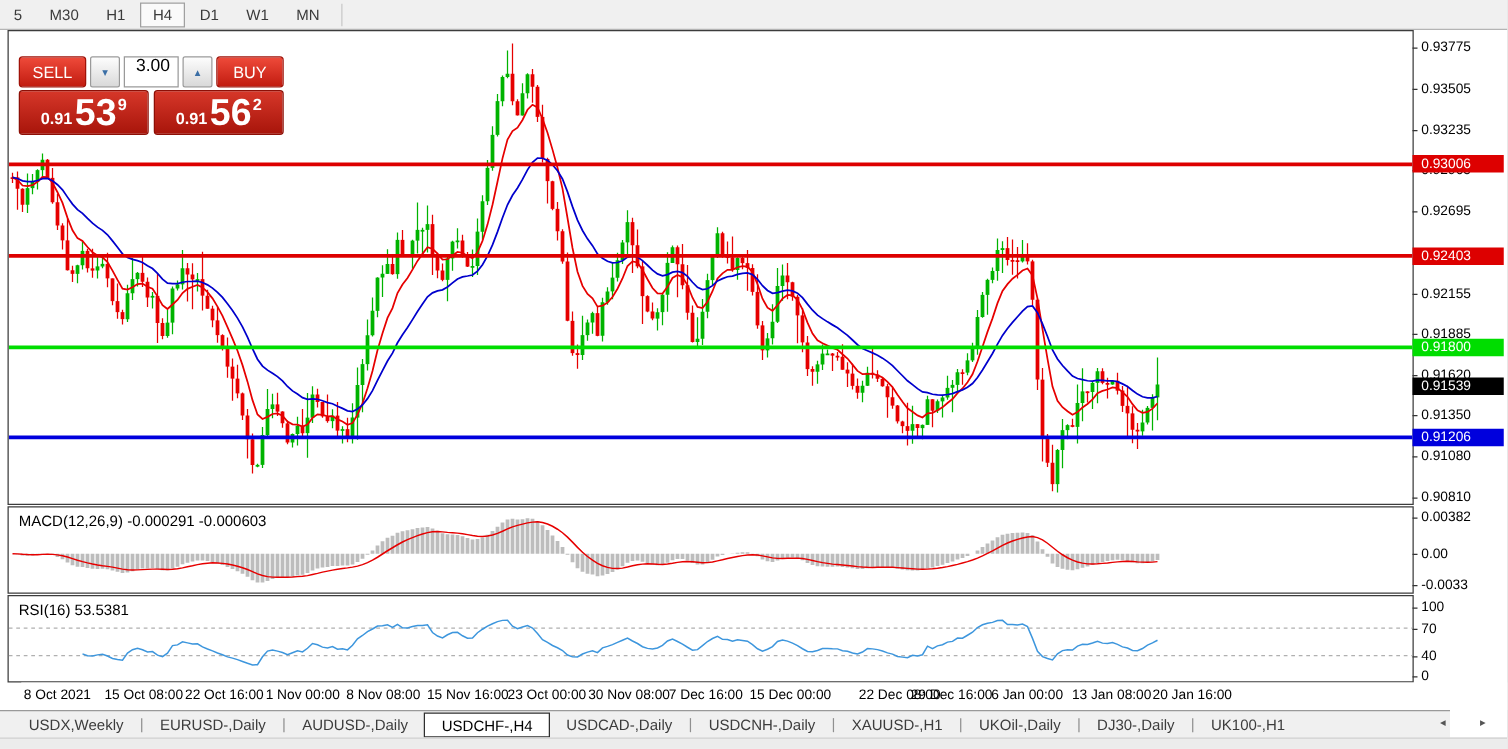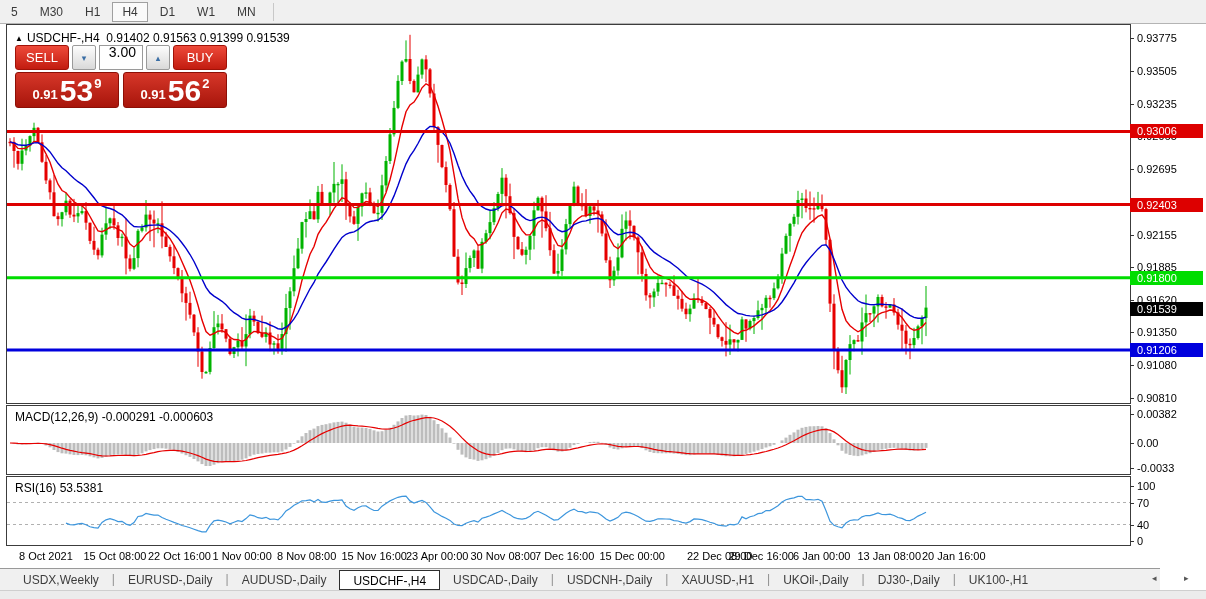--- a/index.html
+++ b/index.html
@@ -534,23 +534,20 @@
           <line x1="919" y1="261.0" x2="919" y2="311.1" stroke="#00b300" stroke-width="1"></line>
           <rect x="917.5" y="282.6" width="3" height="10.3" fill="#00b300"></rect>
           <polyline points="3.0,116.9 7.0,118.9 11.0,123.4 15.0,123.8 19.0,123.1 23.0,120.4 27.0,116.5 31.0,116.7 35.0,121.2 39.0,128.8 43.0,137.3 47.0,149.3 51.0,159.2 55.0,165.5 59.0,167.7 63.0,172.6 67.0,176.8 71.0,179.3 75.0,180.8 79.0,184.6 83.0,191.5 87.0,198.9 91.0,205.9 95.0,206.7 99.0,204.8 103.0,202.3 107.0,201.9 111.0,204.4 115.0,206.0 119.0,212.1 123.0,219.1 127.0,222.2 131.0,218.6 135.0,215.0 139.0,209.4 143.0,206.1 147.0,204.4 151.0,203.0 155.0,204.9 159.0,208.7 163.0,213.7 167.0,220.3 171.0,227.7 175.0,236.7 179.0,245.9 183.0,255.6 187.0,267.1 191.0,280.3 195.0,295.1 199.0,306.6 203.0,310.2 207.0,308.5 211.0,306.2 215.0,305.8 219.0,307.5 223.0,312.3 227.0,314.5 231.0,314.7 235.0,316.3 239.0,314.7 243.0,309.3 247.0,306.5 251.0,306.8 255.0,308.0 259.0,307.9 263.0,310.5 267.0,312.2 271.0,314.8 275.0,313.5 279.0,306.7 283.0,297.7 287.0,285.6 291.0,271.8 295.0,255.2 299.0,241.6 303.0,229.3 307.0,221.5 311.0,209.4 315.0,202.6 319.0,197.4 323.0,190.7 327.0,183.7 331.0,178.1 335.0,172.8 339.0,174.1 343.0,177.9 347.0,182.6 351.0,182.4 355.0,179.3 359.0,176.6 363.0,177.2 367.0,179.7 371.0,181.5 375.0,176.8 379.0,167.7 383.0,154.7 387.0,138.8 391.0,120.4 395.0,101.7 399.0,86.7 403.0,79.9 407.0,77.1 411.0,71.0 415.0,62.8 419.0,58.8 423.0,60.9 427.0,70.1 431.0,81.2 435.0,94.7 439.0,109.2 443.0,125.9 447.0,149.4 451.0,173.4 455.0,192.4 459.0,203.7 463.0,210.2 467.0,213.6 471.0,220.3 475.0,219.5 479.0,217.0 483.0,212.6 487.0,206.0 491.0,197.8 495.0,187.8 499.0,184.1 503.0,185.0 507.0,191.0 511.0,198.4 515.0,205.4 519.0,209.7 523.0,209.9 527.0,204.5 531.0,197.4 535.0,195.0 539.0,196.8 543.0,203.1 547.0,213.2 551.0,220.5 555.0,221.4 559.0,216.4 563.0,208.0 567.0,197.7 571.0,193.7 575.0,190.9 579.0,190.9 583.0,188.8 587.0,188.0 591.0,188.3 595.0,192.8 599.0,202.3 603.0,214.0 607.0,221.1 611.0,223.6 615.0,219.2 619.0,213.9 623.0,211.0 627.0,211.3 631.0,214.9 635.0,222.4 639.0,233.1 643.0,241.8 647.0,247.3 651.0,249.6 655.0,251.5 659.0,253.3 663.0,254.8 667.0,258.4 671.0,261.8 675.0,266.7 679.0,271.7 683.0,274.3 687.0,274.1 691.0,274.2 695.0,275.1 699.0,277.0 703.0,280.5 707.0,284.7 711.0,290.8 715.0,296.4 719.0,301.6 723.0,304.4 727.0,307.3 731.0,309.0 735.0,305.7 739.0,305.3 743.0,303.2 747.0,300.9 751.0,297.4 755.0,294.2 759.0,289.5 763.0,285.8 767.0,280.8 771.0,274.4 775.0,264.2 779.0,252.4 783.0,240.5 787.0,229.7 791.0,217.5 795.0,207.8 799.0,202.3 803.0,198.0 807.0,194.9 811.0,191.4 815.0,189.8 819.0,195.3 823.0,213.9 827.0,238.3 831.0,262.1 835.0,284.3 839.0,295.6 843.0,300.8 847.0,304.0 851.0,306.8 855.0,304.7 859.0,301.0 863.0,298.2 867.0,294.5 871.0,289.5 875.0,287.7 879.0,286.6 883.0,285.0 887.0,285.5 891.0,288.7 895.0,292.5 899.0,298.3 903.0,303.2 907.0,305.3 911.0,304.5 915.0,301.9 919.0,297.6" fill="none" stroke="#e60000" stroke-width="1.4"></polyline>
           <polyline points="3.0,116.9 7.0,117.8 11.0,119.7 15.0,120.2 19.0,120.2 23.0,119.4 27.0,117.9 31.0,117.8 35.0,119.6 39.0,122.8 43.0,126.9 47.0,132.7 51.0,138.3 55.0,142.7 59.0,145.7 63.0,149.7 67.0,153.5 71.0,156.7 75.0,159.3 79.0,162.8 83.0,167.7 87.0,172.8 91.0,178.1 95.0,180.9 99.0,182.5 103.0,183.5 107.0,185.0 111.0,187.6 115.0,189.8 119.0,193.7 123.0,198.3 127.0,201.5 131.0,201.9 135.0,201.9 139.0,200.8 143.0,200.2 147.0,200.1 151.0,199.9 155.0,201.0 159.0,202.9 163.0,205.5 167.0,208.9 171.0,212.9 175.0,218.0 179.0,223.4 183.0,229.5 187.0,236.5 191.0,244.7 195.0,254.0 199.0,262.4 203.0,267.9 207.0,271.1 211.0,273.6 215.0,276.3 219.0,279.7 223.0,284.2 227.0,287.7 231.0,290.2 235.0,293.1 239.0,294.5 243.0,294.2 247.0,294.4 251.0,295.6 255.0,297.1 259.0,298.0 263.0,300.0 267.0,301.7 271.0,303.7 275.0,304.2 279.0,302.2 283.0,299.0 287.0,293.9 291.0,287.5 295.0,279.3 299.0,271.5 303.0,263.8 307.0,257.5 311.0,249.2 315.0,242.8 319.0,237.0 323.0,230.7 327.0,224.2 331.0,218.2 335.0,212.4 339.0,209.3 343.0,207.7 347.0,206.9 351.0,204.6 355.0,201.3 359.0,198.2 363.0,196.5 367.0,195.8 371.0,195.0 375.0,191.9 379.0,186.8 383.0,179.7 387.0,170.9 391.0,160.5 395.0,149.2 399.0,138.8 403.0,131.2 407.0,125.4 411.0,118.5 415.0,110.9 419.0,104.8 423.0,101.5 427.0,101.6 431.0,103.3 435.0,106.8 439.0,111.6 443.0,118.2 447.0,128.5 451.0,140.3 455.0,151.1 459.0,159.4 463.0,166.1 467.0,171.5 471.0,178.1 475.0,181.6 479.0,184.0 483.0,185.2 487.0,185.0 491.0,183.6 495.0,180.7 499.0,179.9 503.0,180.6 507.0,183.5 511.0,187.2 515.0,191.1 519.0,194.1 523.0,195.6 527.0,194.7 531.0,192.7 535.0,192.1 539.0,193.1 543.0,196.1 547.0,200.8 551.0,204.9 555.0,206.7 559.0,206.0 563.0,203.5 567.0,199.7 571.0,197.9 575.0,196.4 579.0,195.9 583.0,194.5 587.0,193.7 591.0,193.3 595.0,194.7 599.0,198.4 603.0,203.6 607.0,207.4 611.0,209.7 615.0,209.1 619.0,207.9 623.0,207.2 627.0,207.7 631.0,209.5 635.0,213.1 639.0,218.3 643.0,223.2 647.0,227.1 651.0,229.9 655.0,232.5 659.0,234.9 663.0,237.2 667.0,240.3 671.0,243.3 675.0,247.0 679.0,250.8 683.0,253.8 687.0,255.6 691.0,257.3 695.0,259.2 699.0,261.5 703.0,264.3 707.0,267.5 711.0,271.6 715.0,275.6 719.0,279.6 723.0,282.7 727.0,285.9 731.0,288.5 735.0,289.1 739.0,290.4 743.0,290.9 747.0,291.1 751.0,290.6 755.0,289.9 759.0,288.3 763.0,286.9 767.0,284.8 771.0,281.8 775.0,277.0 779.0,271.0 783.0,264.4 787.0,257.8 791.0,250.3 795.0,243.3 799.0,237.8 803.0,232.9 807.0,228.4 811.0,223.9 815.0,220.3 819.0,219.8 823.0,225.2 827.0,234.1 831.0,244.2 835.0,255.0 839.0,262.2 843.0,267.4 847.0,271.7 851.0,275.8 855.0,277.8 859.0,278.7 863.0,279.6 867.0,279.8 871.0,279.1 875.0,279.3 879.0,279.6 883.0,279.6 887.0,280.3 891.0,282.1 895.0,284.2 899.0,287.4 903.0,290.3 907.0,292.4 911.0,293.2 915.0,293.2 919.0,292.2" fill="none" stroke="#0000cc" stroke-width="1.4"></polyline>
           <line x1="0" x2="1123" y1="106.4" y2="106.4" stroke="#dd0000" stroke-width="3"></line>
           <line x1="0" x2="1123" y1="179.6" y2="179.6" stroke="#dd0000" stroke-width="3"></line>
           <line x1="0" x2="1123" y1="252.8" y2="252.8" stroke="#00dd00" stroke-width="3"></line>
           <line x1="0" x2="1123" y1="324.9" y2="324.9" stroke="#0000dd" stroke-width="3"></line>
         </svg>
       </div>
-    <div class="chart-title">
-      <span class="tri">▲</span><span>USDCHF-,H4</span>&nbsp;&nbsp;<span>0.91402 0.91563 0.91399 0.91539</span>
-    </div>
     <div class="tw">
       <div class="tw-row1">
         <div class="tw-btn">SELL</div>
         <div class="tw-spin">
             <span>▾</span>
           </div>
         <input class="tw-input" readonly="" value="3.00" style="">
         <div class="tw-spin">
             <span>▴</span>
           </div>
@@ -827,21 +824,21 @@
 
   <div id="axis-col"></div>
 
   <div class="time-axis" id="time-axis">
       <div class="time-label" style="left: 2px;">8 Oct 2021</div>
       <div class="time-label" style="left: 66.5px;">15 Oct 08:00</div>
       <div class="time-label" style="left: 131px;">22 Oct 16:00</div>
       <div class="time-label" style="left: 195.5px;">1 Nov 00:00</div>
       <div class="time-label" style="left: 260px;">8 Nov 08:00</div>
       <div class="time-label" style="left: 324.5px;">15 Nov 16:00</div>
-      <div class="time-label" style="left: 389px;">23 Apr 00:00</div>
+      <div class="time-label" style="left: 389px;">23 Oct 00:00</div>
       <div class="time-label" style="left: 453.5px;">30 Nov 08:00</div>
       <div class="time-label" style="left: 518px;">7 Dec 16:00</div>
       <div class="time-label" style="left: 582.5px;">15 Dec 00:00</div>
       <div class="time-label" style="left: 645px; padding-left: 25px;">22 Dec 08:00</div>
       <div class="time-label" style="left: 711.5px;">29 Dec 16:00</div>
       <div class="time-label" style="left: 776px;">6 Jan 00:00</div>
       <div class="time-label" style="left: 840.5px;">13 Jan 08:00</div>
       <div class="time-label" style="left: 905px;">20 Jan 16:00</div>
     </div>
 

